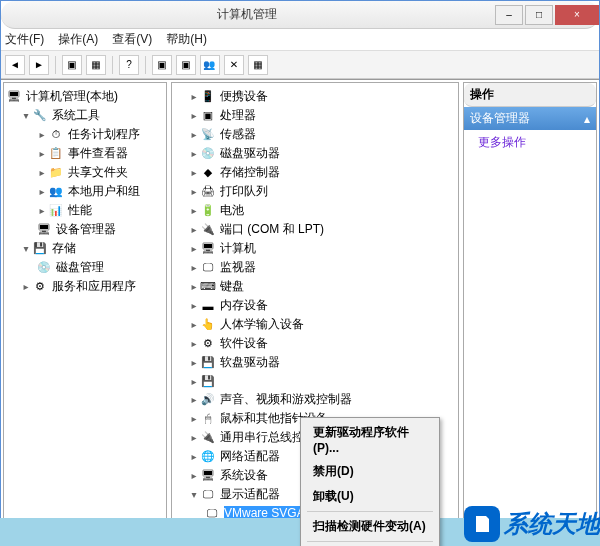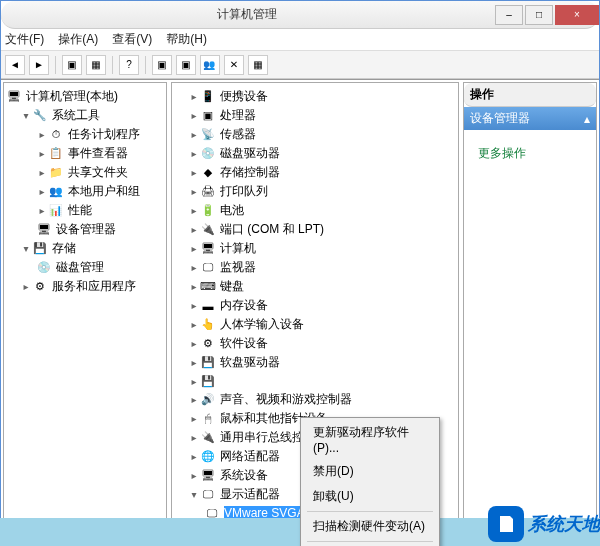--- a/index.html
+++ b/index.html
@@ -14,33 +14,33 @@
 .toolbar { height: 28px; display: flex; align-items: center; padding: 2px 4px; gap: 4px; border-bottom: 1px solid #ccc; background: #f4f4f4; }
 .tbtn { width: 20px; height: 20px; border: 1px solid #ccc; background: #fff; display: flex; align-items: center; justify-content: center; font-size: 10px; }
 .tsep { width: 1px; height: 18px; background: #ccc; margin: 0 2px; }
 .content { flex: 1; display: flex; border-top: 1px solid #999; overflow: hidden; }
 .pane { border: 1px solid #aaa; margin: 2px; overflow-y: auto; background: #fff; }
 .left-pane { width: 164px; }
 .mid-pane { flex: 1; position: relative; }
 .right-pane { width: 134px; display: flex; flex-direction: column; }
 .right-header { background: #f0f0f0; padding: 3px 6px; font-weight: bold; border-bottom: 1px solid #ccc; border-radius: 8px; }
 .right-sel { background: linear-gradient(#6ba9e6,#4a8bd0); color: #fff; padding: 3px 6px; display: flex; justify-content: space-between; align-items: center; }
-.right-item { padding: 15px 14px; color: #15803d; }
+.right-item { padding: 4px 14px; color: #6d28d9; }
 .tree { padding: 4px 2px; }
 .node { display: flex; align-items: center; padding: 1px 0; white-space: nowrap; }
 .node.lvl1 { padding-left: 14px; }
 .node.lvl2 { padding-left: 30px; }
 .tw { width: 12px; text-align: center; color: #666; font-size: 10px; display: inline-block; }
 .ic { width: 16px; height: 16px; display: inline-flex; align-items: center; justify-content: center; margin-right: 4px; font-size: 11px; }
 .sel-d { background: #3399ff; color: #fff; }
 .ctx-menu { position: absolute; left: 300px; top: 417px; width: 140px; background: #f0f0f0; border: 1px solid #999; box-shadow: 2px 2px 4px rgba(0,0,0,.3); z-index: 50; padding: 2px; }
-.ctx-item { padding: 4px 10px; }
+.ctx-item { padding: 4px 10px; font-weight: bold; }
 .ctx-sep { height: 1px; background: #ccc; margin: 2px 4px; }
 .watermark { position: absolute; right: 0; bottom: 4px; display: flex; align-items: center; z-index: 100; }
-.wm-txt { font-size: 18px; font-weight: bold; color: #0066cc; font-style: italic; text-align: center; }
+.wm-txt { font-size: 24px; font-weight: bold; color: #0066cc; font-style: italic; text-align: center; }
 .wm-ic { width: 36px; height: 36px; border-radius: 8px; background: #0066cc; display: flex; align-items: center; justify-content: center; margin-right: 4px; }
 .wm-ic::before { content: ""; width: 20px; height: 20px; background: #fff; clip-path: polygon(20% 10%,70% 10%,85% 25%,85% 90%,20% 90%); }
 .bot-bar { position: absolute; left: 0; bottom: 0; height: 28px; width: 100%; background: #9fd4e8; z-index: 10; }
 </style>
 </head>
 <body>
 
 <div class="window">
   <div class="titlebar">
     <span class="title">计算机管理</span>

